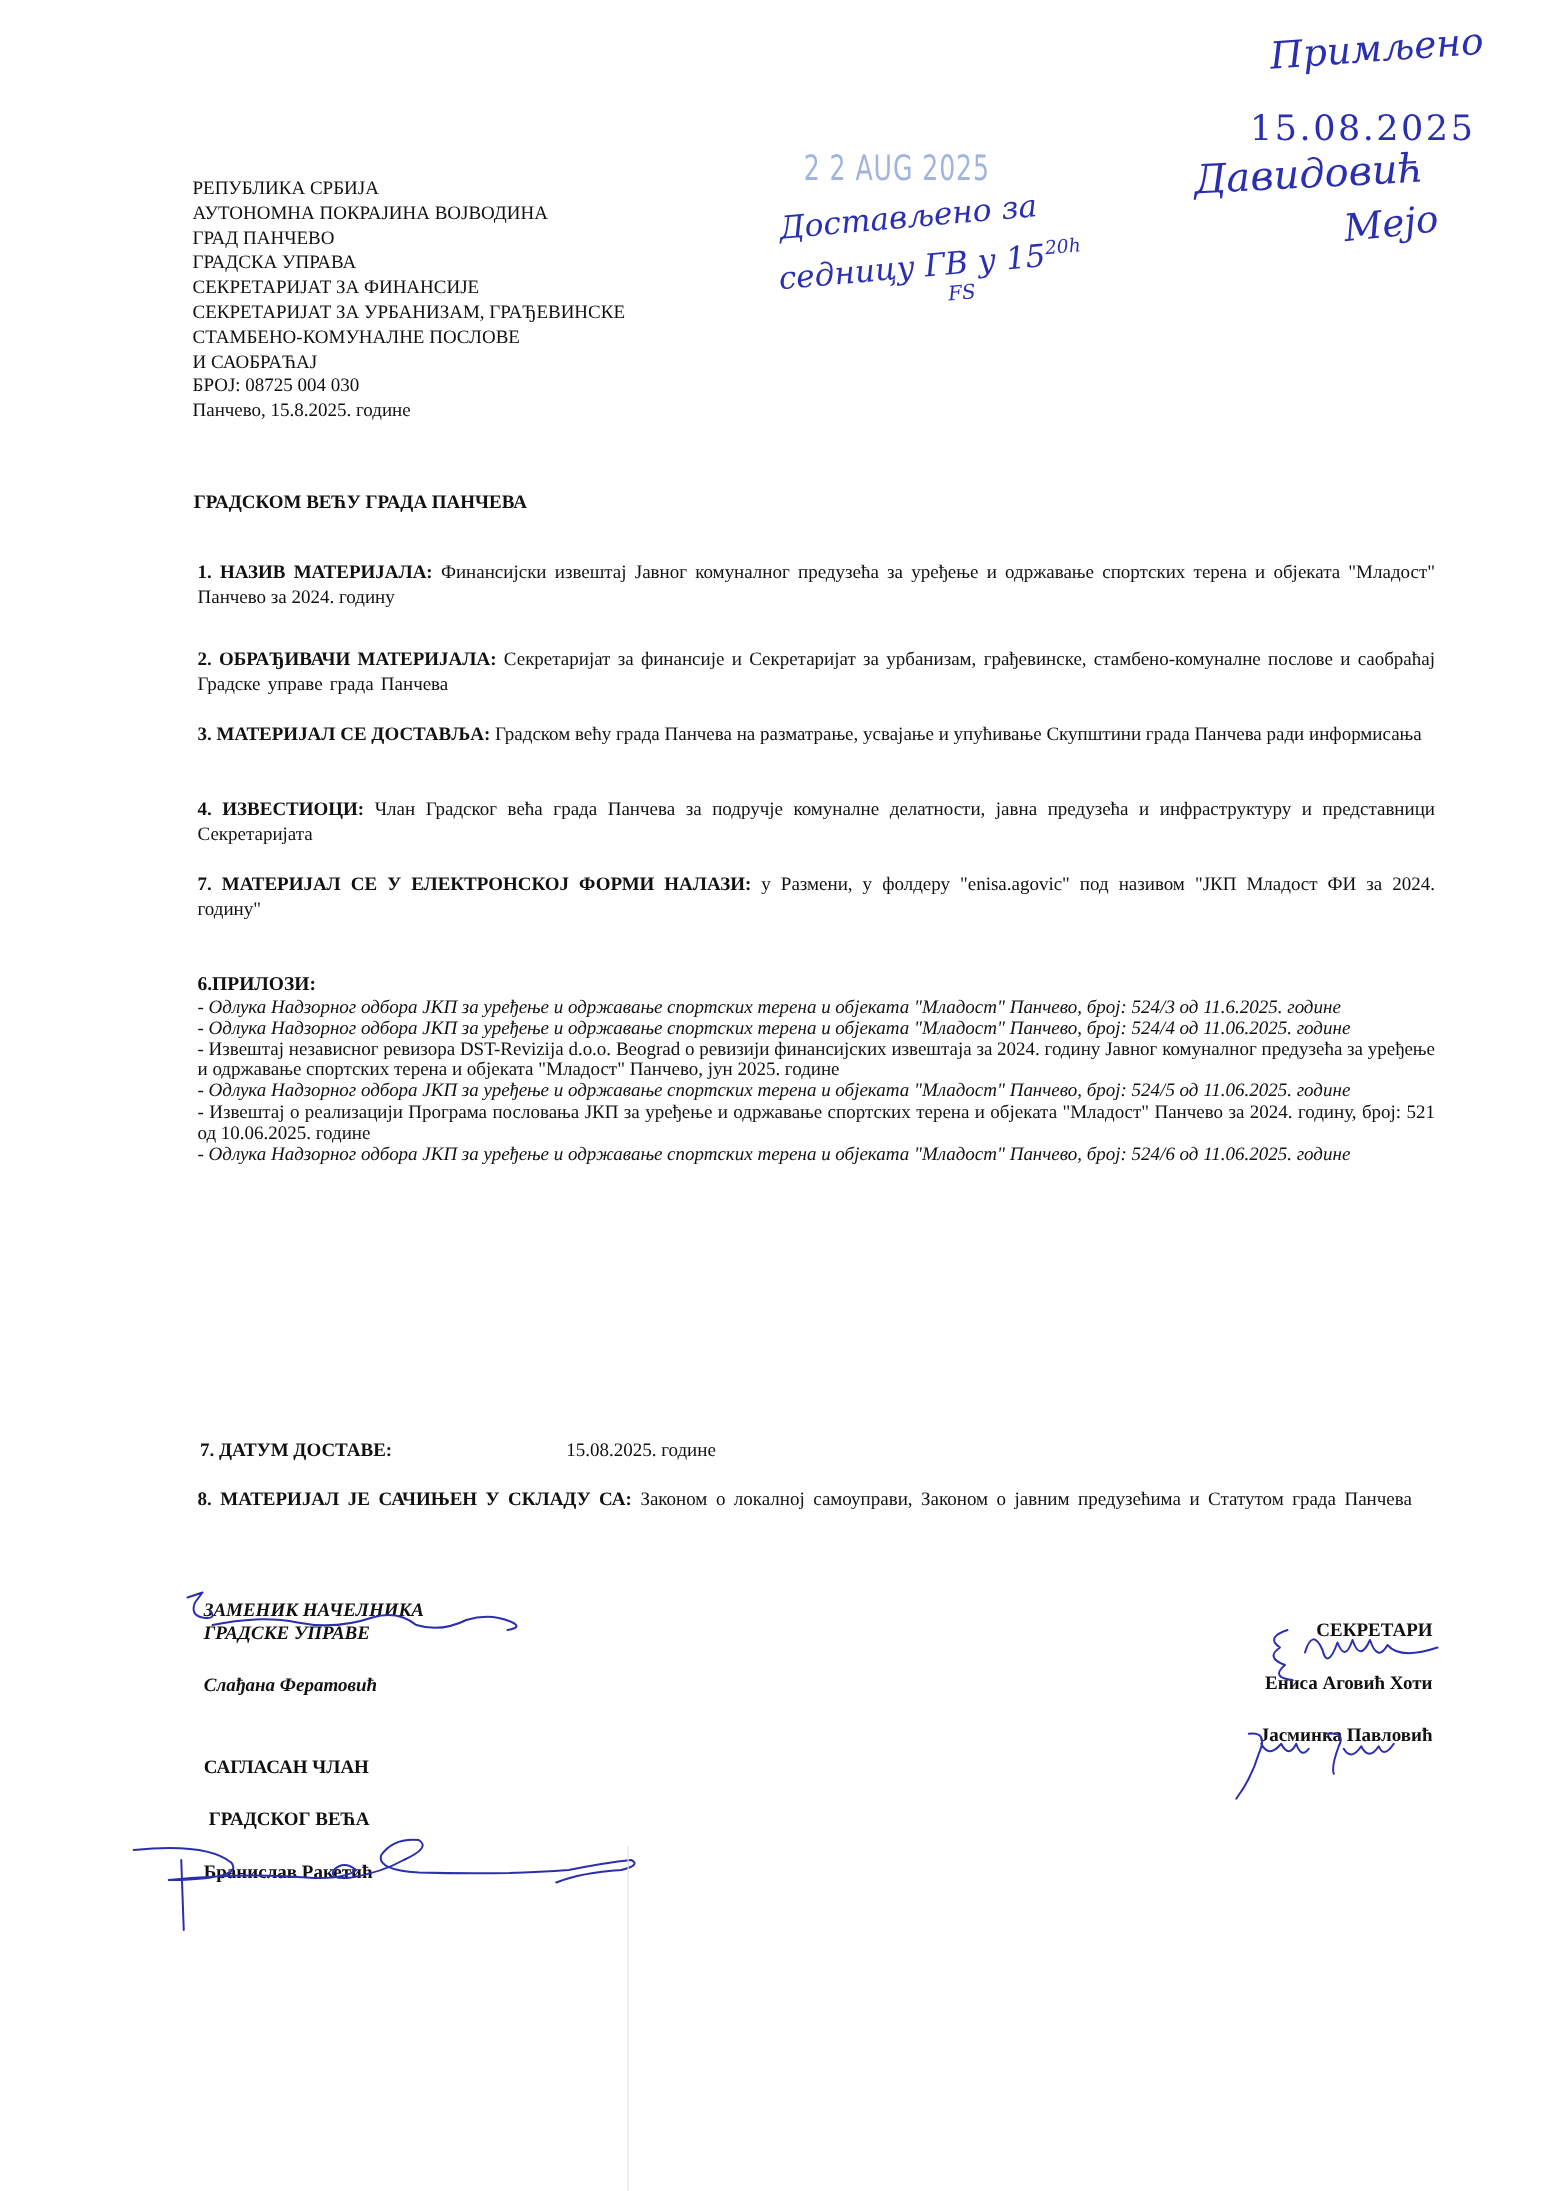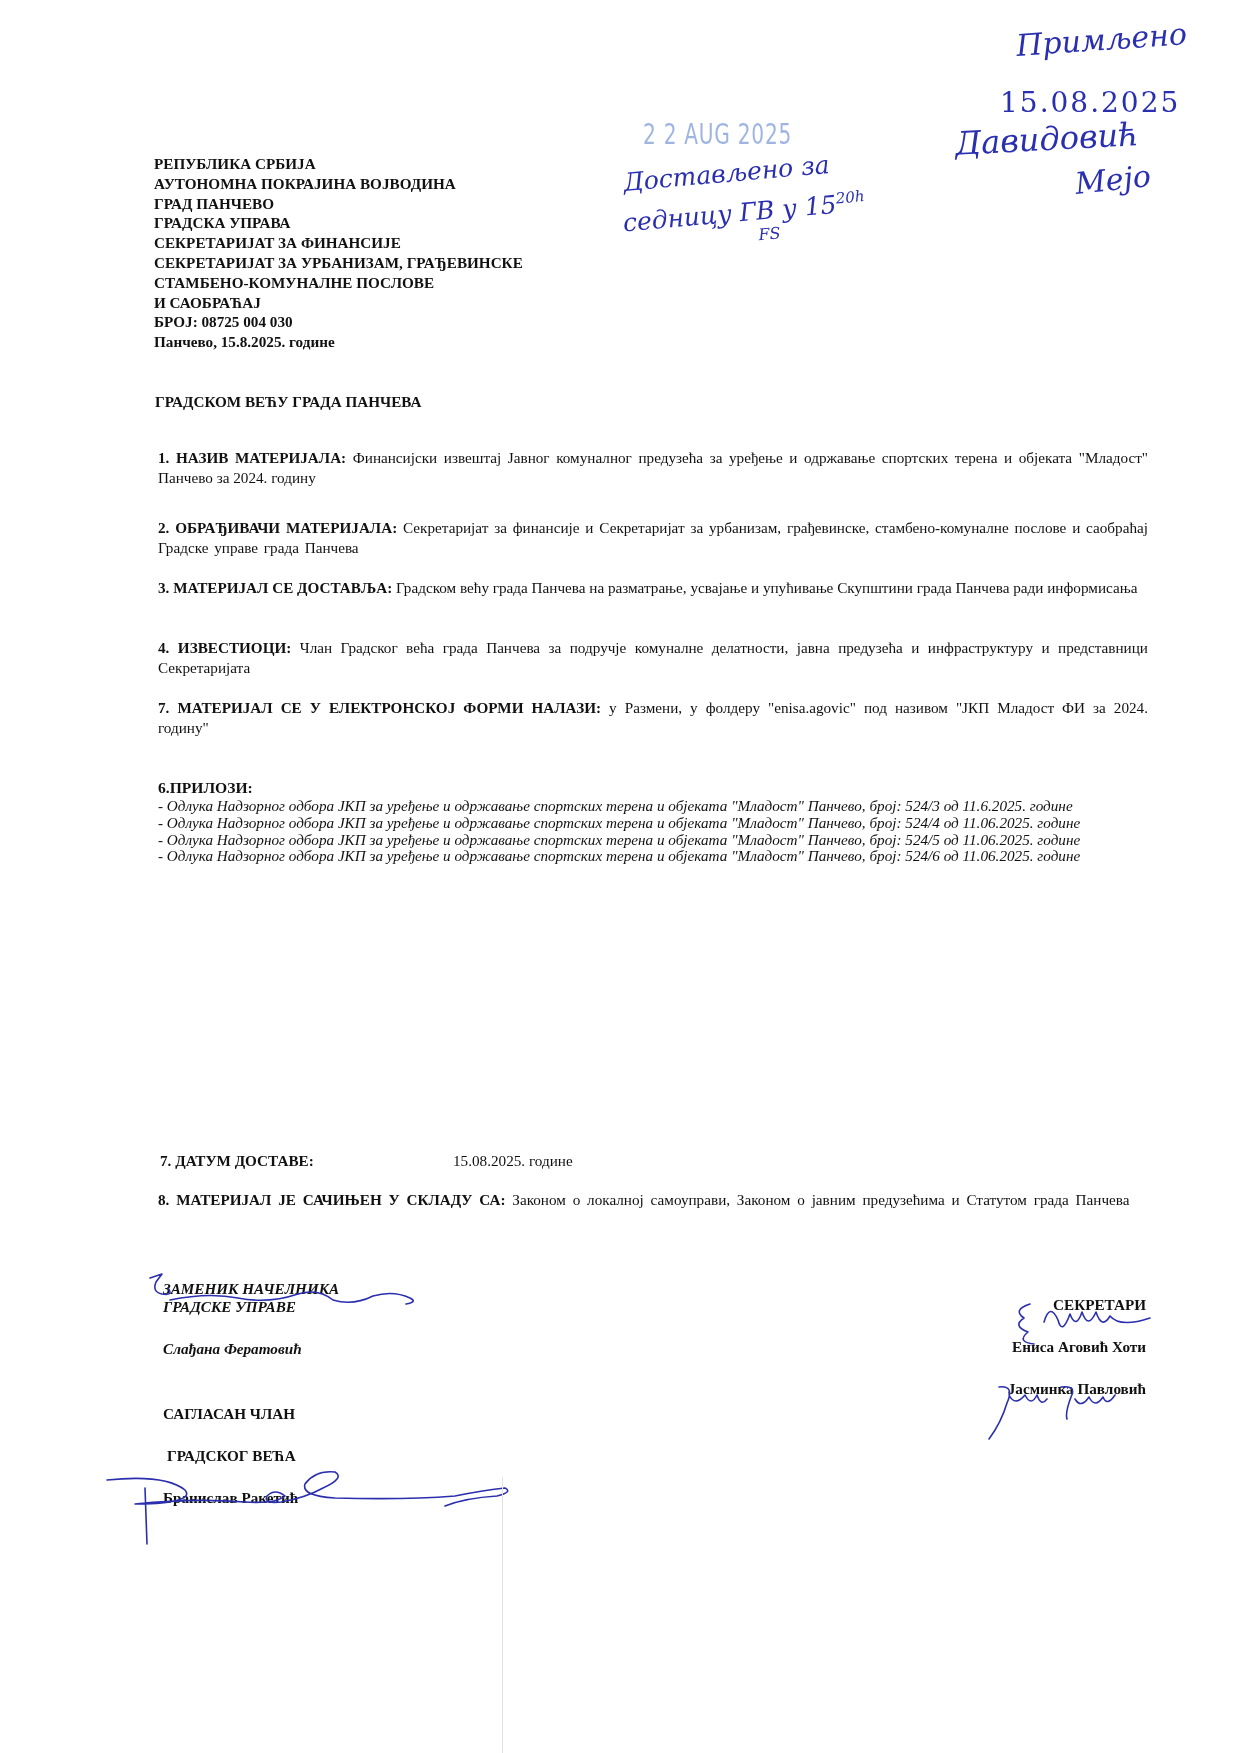--- a/index.html
+++ b/index.html
@@ -1,19 +1,19 @@
 <!DOCTYPE html>
 <html><head>
 <meta charset="utf-8">
 <style>
   html, body { margin: 0; padding: 0; }
   body { width: 1240px; height: 1753px; background: #ffffff; position: relative; overflow: hidden;
          font-family: "Liberation Serif", "DejaVu Serif", serif; color: #111; }
   .abs { position: absolute; }
-  .header { left: 154px; top: 154px; font-weight: bold; font-size: 15.2px; line-height: 19.8px; }
+  .header { left: 154px; top: 141px; font-weight: normal; font-size: 15.2px; line-height: 19.8px; }
   .header div { white-space: nowrap; }
   .addressee { left: 155px; top: 393px; font-weight: bold; font-size: 15.2px; }
   .sec { position: absolute; left: 158px; width: 990px; font-size: 15.2px; line-height: 20px; text-align: justify; }
   .lbl { font-weight: bold; }
   .attachments { position: absolute; left: 158px; top: 778px; width: 990px; font-size: 15.2px; line-height: 16.8px; text-align: justify; }
   .attachments .title { font-weight: bold; font-size: 15.6px; line-height: 20px; margin-bottom: 0px; }
   .attachments .item.italic { font-style: italic; }
   .date-row { position: absolute; left: 160px; top: 1152px; font-size: 15.2px; }
   .date-row .lbl { display: inline-block; width: 293px; }
   .sig { position: absolute; font-weight: bold; font-size: 15.2px; line-height: 18px; }
@@ -77,21 +77,23 @@
 </div>
 <div class="sec" style="top:698px; word-spacing:2px;">
   <span class="lbl">7. МАТЕРИЈАЛ СЕ У ЕЛЕКТРОНСКОЈ ФОРМИ НАЛАЗИ:</span>
   <span>у Размени, у фолдеру "enisa.agovic" под називом "ЈКП Младост ФИ за 2024. годину"</span>
 </div>
 
 <div class="attachments">
   <div class="title">6.ПРИЛОЗИ:</div>
   <div class="item italic">- Одлука Надзорног одбора ЈКП за уређење и одржавање спортских терена и објеката "Младост" Панчево, број: 524/3 од 11.6.2025. године</div>
   <div class="item italic">- Одлука Надзорног одбора ЈКП за уређење и одржавање спортских терена и објеката "Младост" Панчево,  број: 524/4 од 11.06.2025. године</div>
+  <div class="item">- Извештај независног ревизора DST-Revizija d.o.o. Beograd о ревизији финансијских извештаја за 2024. годину Јавног комуналног предузећа за уређење и одржавање спортских терена и објеката "Младост" Панчево, јун 2025. године</div>
   <div class="item italic">- Одлука Надзорног одбора ЈКП за уређење и одржавање спортских терена и објеката "Младост" Панчево,  број: 524/5 од 11.06.2025. године</div>
+  <div class="item">- Извештај о реализацији Програма пословања ЈКП за уређење и одржавање спортских терена и објеката "Младост" Панчево за 2024. годину, број: 521 од 10.06.2025. године</div>
   <div class="item italic">- Одлука Надзорног одбора ЈКП за уређење и одржавање спортских терена и објеката "Младост" Панчево,  број: 524/6 од 11.06.2025. године</div>
 </div>
 
 <div class="date-row">
   <span class="lbl">7. ДАТУМ ДОСТАВЕ:</span><span>15.08.2025. године</span>
 </div>
 
 <div class="sec" style="top:1190px; word-spacing:3px;">
   <span class="lbl">8. МАТЕРИЈАЛ ЈЕ САЧИЊЕН У СКЛАДУ СА:</span>
   <span>Законом о локалној самоуправи, Законом о јавним предузећима и Статутом града Панчева</span>

